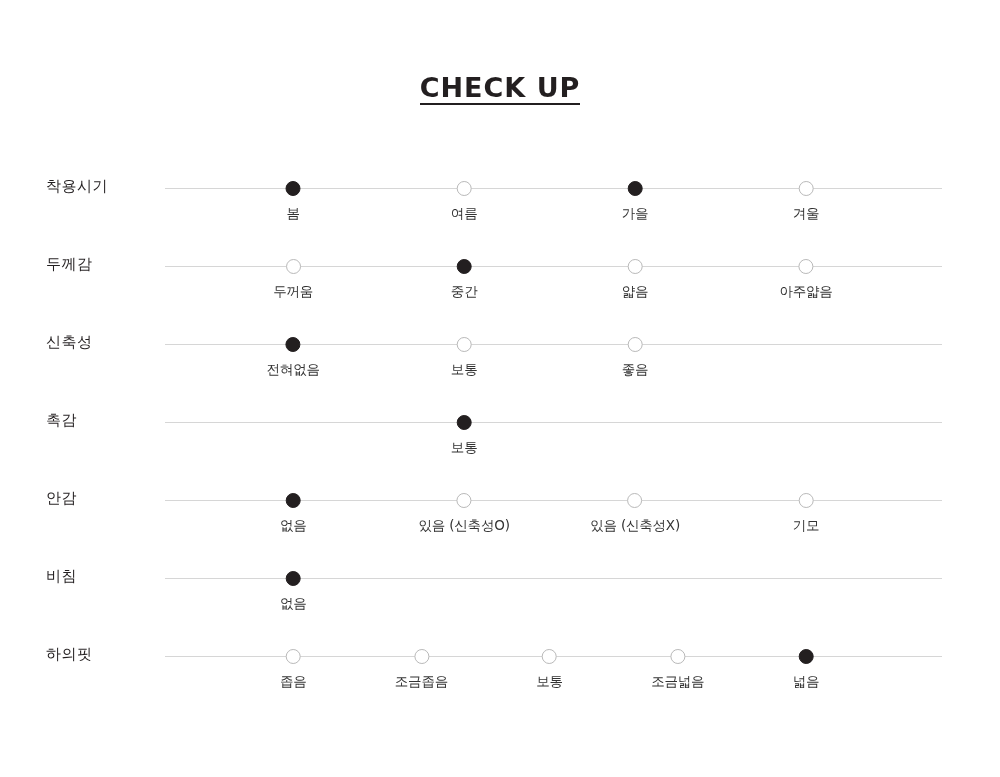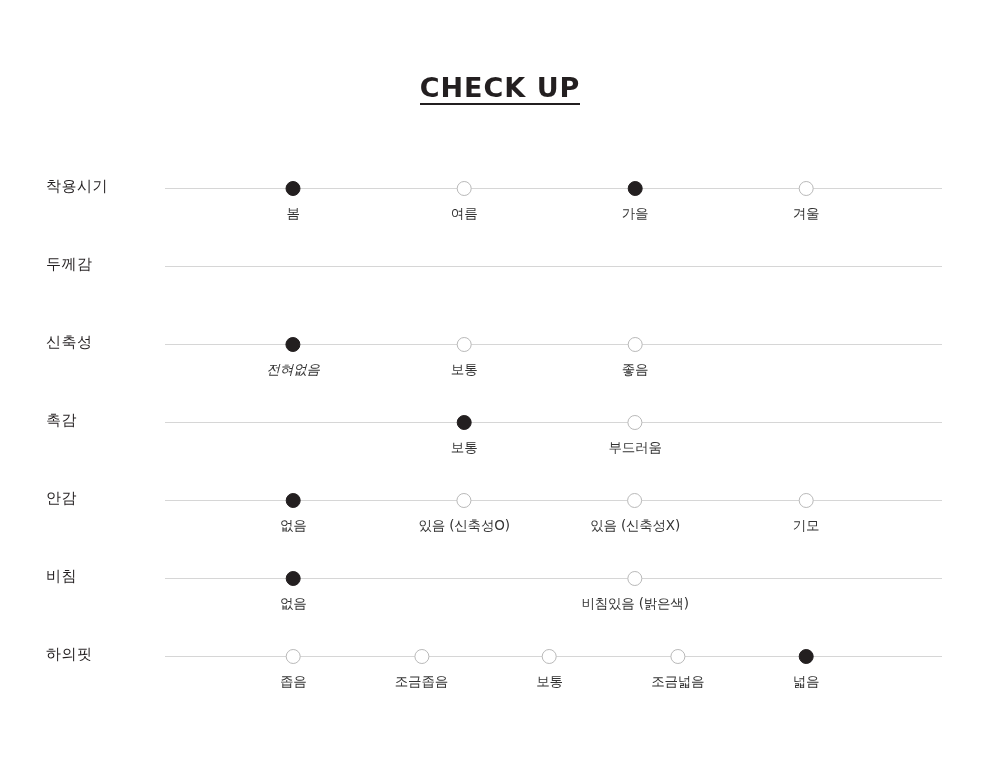--- a/index.html
+++ b/index.html
@@ -127,26 +127,44 @@
           </div>
           <div class="opt" style="left: 82.5%;">
             <div class="dot"></div>
             <div class="opt-label">겨울</div>
           </div>
         </div>
       </div>
       <div class="row">
         <div class="row-label">두께감</div>
         <div class="track"></div>
+        <div class="opts">
+          <div class="opt" style="left: 16.5%;">
+            <div class="dot"></div>
+            <div class="opt-label">두꺼움</div>
+          </div>
+          <div class="opt" style="left: 38.5%;">
+            <div class="dot on"></div>
+            <div class="opt-label">중간</div>
+          </div>
+          <div class="opt" style="left: 60.5%;">
+            <div class="dot"></div>
+            <div class="opt-label">얇음</div>
+          </div>
+          <div class="opt" style="left: 82.5%;">
+            <div class="dot"></div>
+            <div class="opt-label">아주얇음</div>
+          </div>
+        </div>
       </div>
       <div class="row">
         <div class="row-label">신축성</div>
         <div class="track"></div>
         <div class="opts">
-          <div class="opt" style="left: 16.5%; font-style: italic;">
+          <div class="opt" style="left: 16.5%;">
             <div class="dot on"></div>
             <div class="opt-label">전혀없음</div>
           </div>
           <div class="opt" style="left: 38.5%;">
             <div class="dot"></div>
             <div class="opt-label">보통</div>
           </div>
           <div class="opt" style="left: 60.5%;">
             <div class="dot"></div>
             <div class="opt-label">좋음</div>
@@ -154,24 +172,20 @@
         </div>
       </div>
       <div class="row">
         <div class="row-label">촉감</div>
         <div class="track"></div>
         <div class="opts">
           <div class="opt" style="left: 38.5%;">
             <div class="dot on"></div>
             <div class="opt-label">보통</div>
           </div>
-          <div class="opt" style="left: 60.5%;">
-            <div class="dot"></div>
-            <div class="opt-label">부드러움</div>
-          </div>
         </div>
       </div>
       <div class="row">
         <div class="row-label">안감</div>
         <div class="track"></div>
         <div class="opts">
           <div class="opt" style="left: 16.5%;">
             <div class="dot on"></div>
             <div class="opt-label">없음</div>
           </div>
@@ -190,24 +204,20 @@
         </div>
       </div>
       <div class="row">
         <div class="row-label">비침</div>
         <div class="track"></div>
         <div class="opts">
           <div class="opt" style="left: 16.5%;">
             <div class="dot on"></div>
             <div class="opt-label">없음</div>
           </div>
-          <div class="opt" style="left: 60.5%;">
-            <div class="dot"></div>
-            <div class="opt-label">비침있음 (밝은색)</div>
-          </div>
         </div>
       </div>
       <div class="row">
         <div class="row-label">하의핏</div>
         <div class="track"></div>
         <div class="opts">
           <div class="opt" style="left: 16.5%;">
             <div class="dot"></div>
             <div class="opt-label">좁음</div>
           </div>

